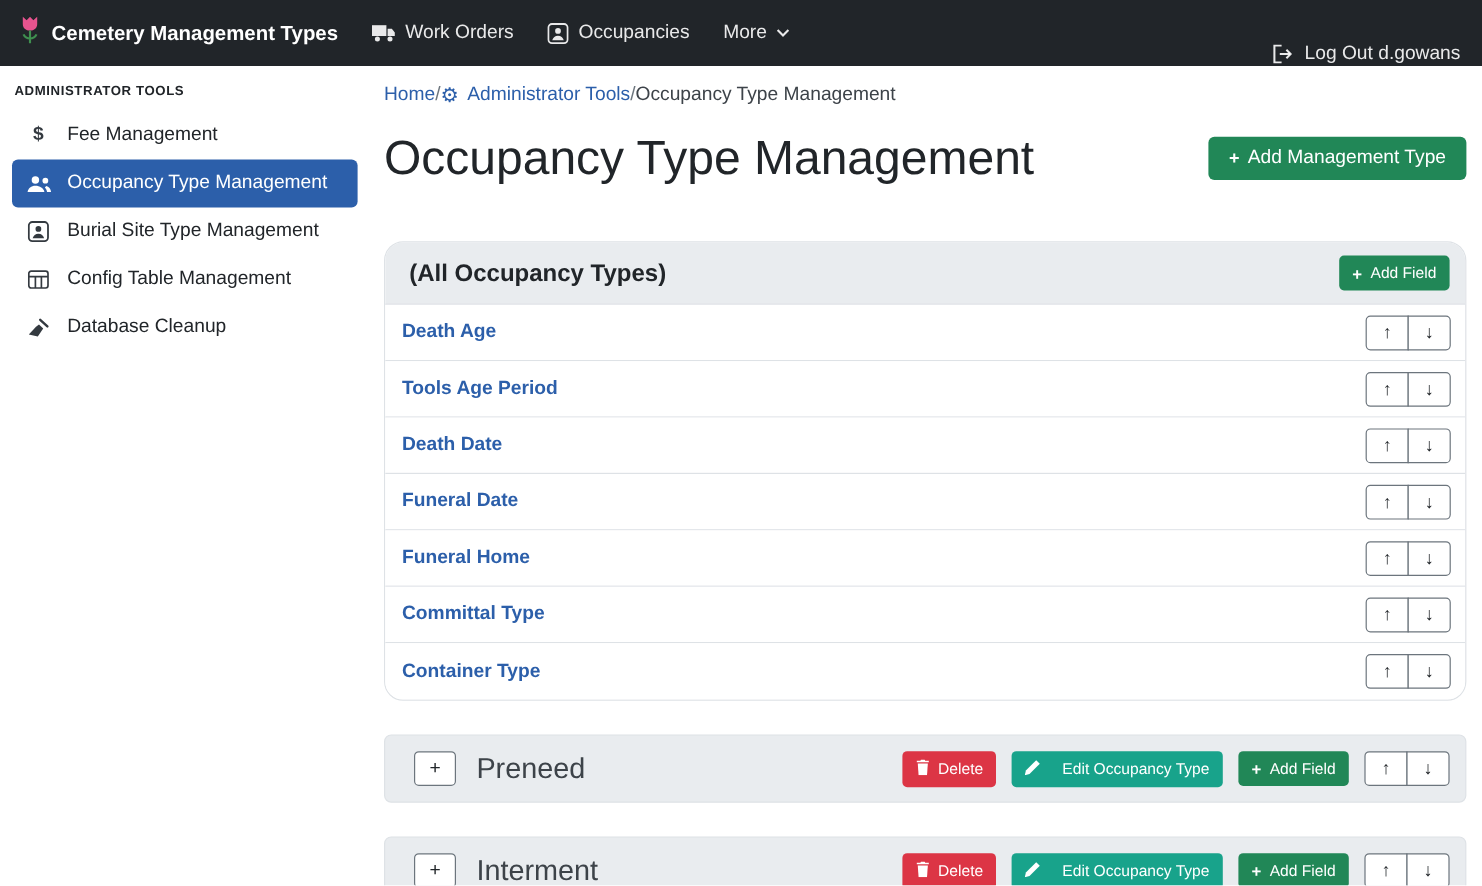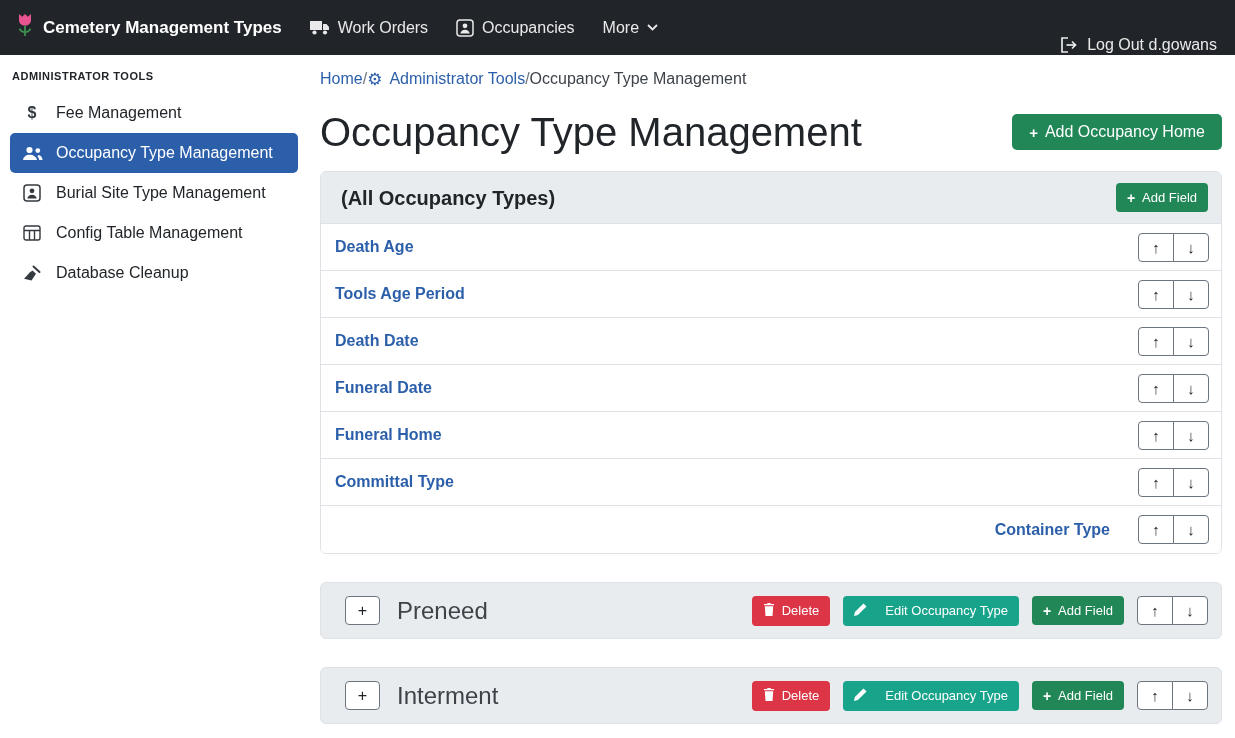--- a/index.html
+++ b/index.html
@@ -59,32 +59,32 @@
   .btn-sm .plus { font-size:14px; }
   .btn-group { display:inline-flex; }
   .grp-btn {
     width:36px; height:29px; background:#fff; border:1px solid #6c757d; color:#212529;
     font-size:15px; cursor:pointer; display:flex; align-items:center; justify-content:center;
     font-family:inherit;
   }
   .grp-btn:first-child { border-radius:4px 0 0 4px; }
   .grp-btn:last-child  { border-radius:0 4px 4px 0; margin-left:-1px; }
   
-  .card { margin-top:12px; border:1px solid var(--border-gray,#dee2e6); border-radius:6px; overflow:hidden; }
+  .card { margin-top:42px; border:1px solid var(--border-gray,#dee2e6); border-radius:16px; overflow:hidden; }
   .card-header {
     background:var(--header-gray,#e9ecef);
     display:flex; align-items:center; justify-content:space-between;
     padding:11px 13px 11px 20px; border-bottom:1px solid var(--border-gray,#dee2e6);
   }
   .card-title { font-size:20px; font-weight:700; line-height:28px; }
   .field-row {
     height:47px; display:flex; align-items:center; justify-content:space-between;
     padding:0 12px 0 14px; border-bottom:1px solid var(--border-gray,#dee2e6); background:#fff;gap:28px;
   }
-  .field-row:last-child { border-bottom:none;justify-content:flex-end; }
+  .field-row:last-child { border-bottom:none; }
   .field-link { font-size:16px; font-weight:700; color:var(--link-blue,#2c5faa); text-decoration:none; cursor:pointer; }
   
   .section-bar {
     margin-top:28px; background:var(--header-gray,#e9ecef);
     border:1px solid var(--border-gray,#dee2e6); border-radius:6px; height:57px;
     display:flex; align-items:center; justify-content:space-between; padding:0 13px 0 24px;
   }
   .section-left { display:flex; align-items:center; gap:17px; }
   .expand-btn {
     width:35px; height:29px; background:#fff; border:1px solid #6c757d; border-radius:4px;
@@ -214,21 +214,21 @@
         <span>Administrator Tools</span>
       </a>
       <span class="crumb-sep">/</span>
       <span class="crumb-current">Occupancy Type Management</span>
     </div>
 
     <div class="title-row">
       <h1 class="page-title">Occupancy Type Management</h1>
       <button class="btn btn-lg btn-success">
         <span class="plus">+</span>
-        <span>Add Occupancy Home</span>
+        <span>Add Management Type</span>
       </button>
     </div>
 
     <div class="card">
       <div class="card-header">
         <span class="card-title">(All Occupancy Types)</span>
         <button class="btn btn-sm btn-success">
           <span class="plus">+</span>
           <span>Add Field</span>
         </button>

